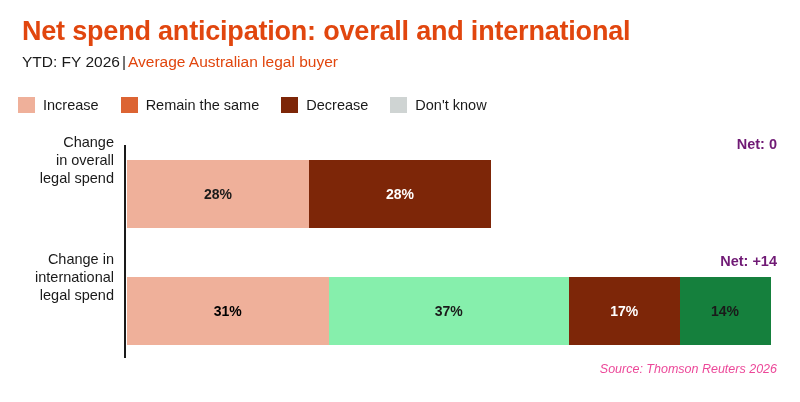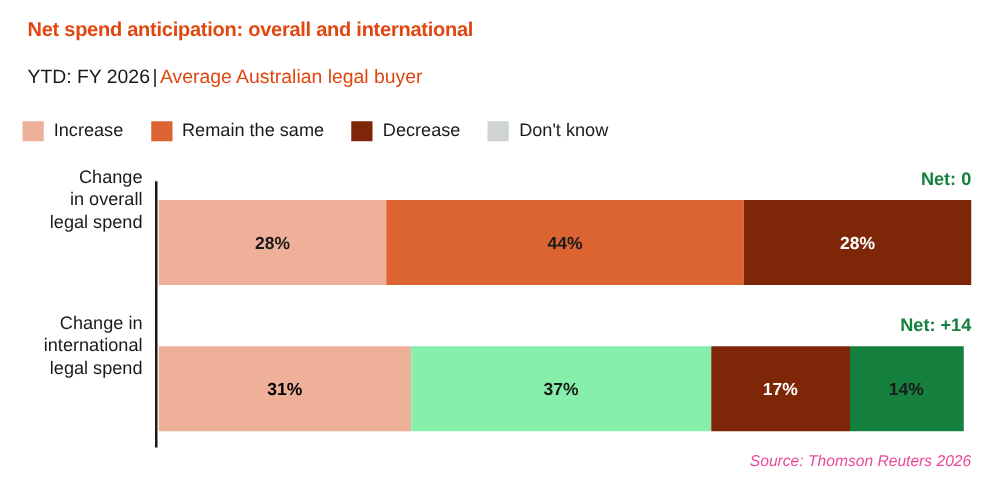--- a/index.html
+++ b/index.html
@@ -14,21 +14,21 @@
     font-family: "Liberation Sans", sans-serif;
     overflow: hidden;
     color: #1a1a1a;
   }
 
   
   .chart-title {
     position: absolute;
     left: 22px;
     top: 16px;
-    font-size: 16px;
+    font-size: 27px;
     font-weight: bold;
     color: #E1460E;
     letter-spacing: -0.2px;
     white-space: nowrap;
   }
   .chart-subtitle {
     position: absolute;
     left: 22px;
     top: 53px;
     font-size: 15.5px;
@@ -123,21 +123,21 @@
   }
 
   .net-label {
     position: absolute;
     left: 127px;
     width: 650px;
     text-align: right;
     top: -24px;
     font-size: 14.5px;
     font-weight: bold;
-    color: #15803d;
+    color: #701a75;
   }
 
   
   .source {
     position: absolute;
     left: 127px;
     width: 650px;
     text-align: right;
     top: 362px;
     font-size: 12.5px;
@@ -174,21 +174,20 @@
 </div>
 
 <div class="plot">
   <div class="axis-line"></div>
 
   <div class="bar-row row-0">
     <div class="row-label">Change<br>in overall<br>legal spend</div>
     <div class="net-label">Net: 0</div>
     <div class="bar-track">
         <div class="bar-seg" style="width: 28%; background: rgb(239, 176, 154); color: rgb(26, 26, 26);">28%</div>
-        <div class="bar-seg" style="width: 44%; background: rgb(220, 100, 51); color: rgb(26, 26, 26);">44%</div>
         <div class="bar-seg" style="width: 28%; background: rgb(125, 38, 8); color: rgb(255, 255, 255);">28%</div>
       </div>
   </div>
 
   <div class="bar-row row-1">
     <div class="row-label">Change in<br>international<br>legal spend</div>
     <div class="net-label">Net: +14</div>
     <div class="bar-track">
         <div class="bar-seg" style="width: 31%; background: rgb(239, 176, 154); color: #000000;">31%</div>
         <div class="bar-seg" style="width: 37%; background: #86efac; color: rgb(26, 26, 26);">37%</div>

